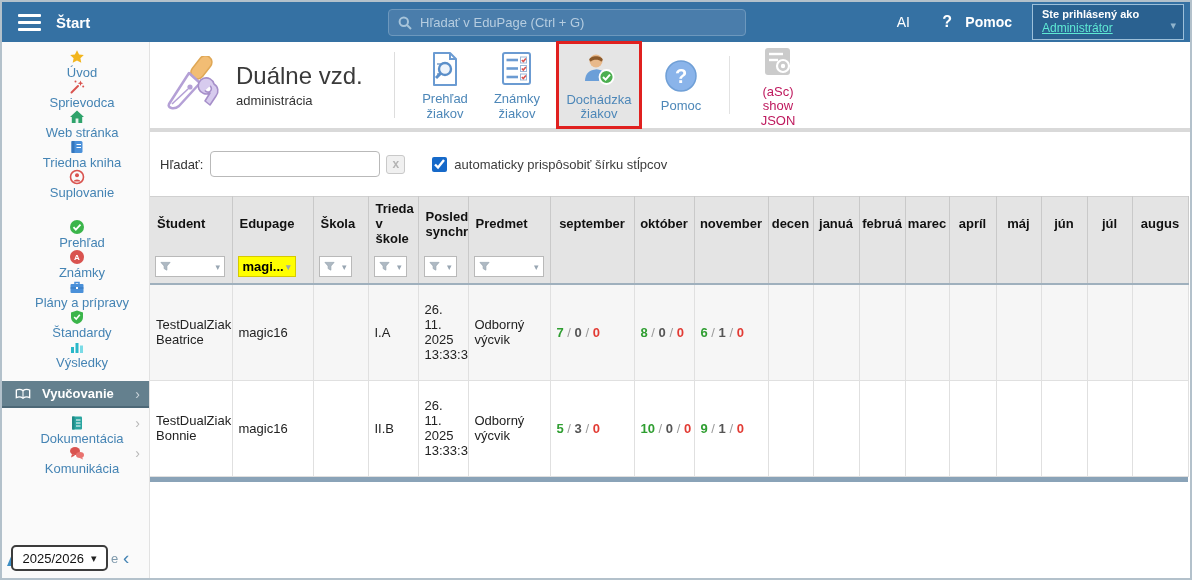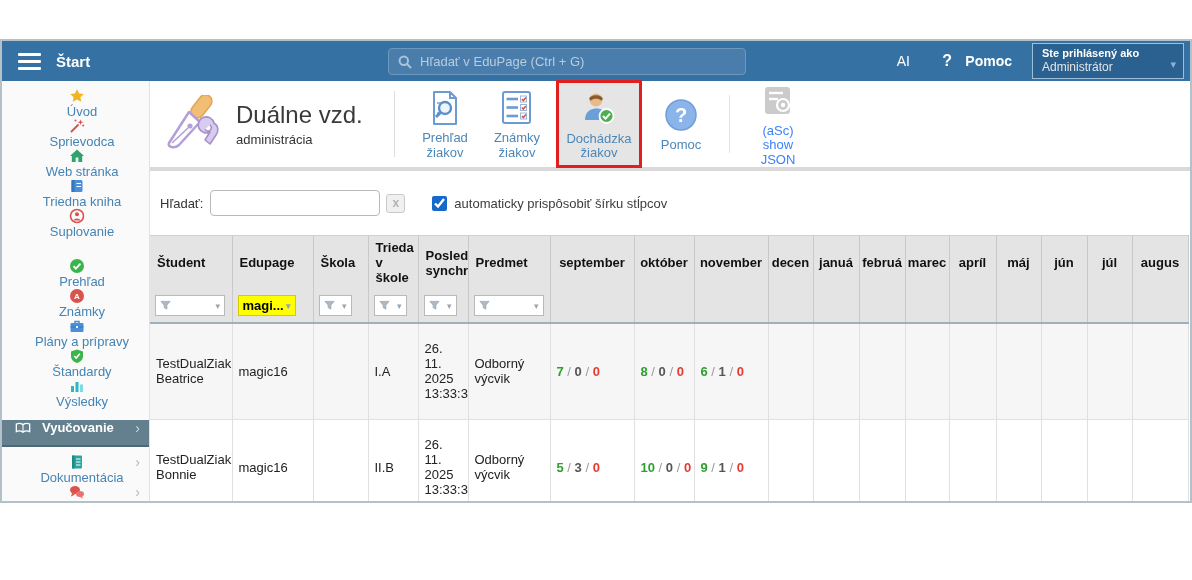--- a/index.html
+++ b/index.html
@@ -1,50 +1,50 @@
 <!DOCTYPE html>
 <html><head>
 <meta charset="utf-8">
 <style>
   * { box-sizing: border-box; margin: 0; padding: 0; }
   body { margin:0; font-family:"Liberation Sans", sans-serif; background:#fff; }
-  .frame { width:1192px; height:464px; border:2px solid #b3c1cb; position:relative; background:#fff; overflow:hidden;margin-top:39px; }
+  .frame { width:1192px; height:580px; border:2px solid #b3c1cb; position:relative; background:#fff; overflow:hidden; }
 
   
   .topbar { height:40px; background:#3571a3; position:relative; display:flex; align-items:center; color:#fff; }
   .burger { margin-left:16px; width:23px; cursor:pointer; display:flex; flex-direction:column; gap:4px; }
   .burger span { display:block; height:3px; background:#fff; border-radius:1px; }
   .start-label { margin-left:15px; font-size:15px; font-weight:bold; cursor:pointer; }
   .search-wrap { position:absolute; left:386px; top:7px; width:358px; height:27px; background:#4a7dab;
     border:1px solid #6d98bd; border-radius:4px; display:flex; align-items:center; padding:0 9px; }
   .search-wrap svg { flex:none; }
   .search-input { flex:1; margin-left:8px; background:transparent; border:none; outline:none; color:#ffffff; font-size:13px; }
   .search-input::placeholder { color:#b6cde0; }
   .top-ai { position:absolute; right:280px; font-weight:normal; font-size:14px; cursor:pointer; }
   .top-q { position:absolute; right:238px; font-weight:bold; font-size:16px; cursor:pointer; }
   .top-help { position:absolute; right:178px; font-weight:bold; font-size:14px; cursor:pointer; }
   .admin-box { position:absolute; right:6px; top:2px; width:152px; height:36px; background:#2a6190;
     border:1px solid #9dc0da; padding:3px 22px 3px 9px; cursor:pointer; }
   .admin-line1 { font-size:11px; font-weight:bold; color:#fff; }
-  .admin-line2 { font-size:12px; color:#e5e5e5; margin-top:1px; }
+  .admin-line2 { font-size:12px; color:#5eead4; margin-top:1px;text-decoration:underline; }
   .admin-caret { position:absolute; right:7px; bottom:7px; color:#8fb3cc; font-size:11px; }
 
   
   .main { display:flex; height:536px; }
   .sidebar { width:148px; flex:none; background:#fafafa; border-right:1px solid #e2e2e2; position:relative; font-size:13px; }
   .content { flex:1; background:#fff; position:relative; }
 
   
   .side-group { padding:7px 0 4px; }
   .side-group + .side-group { margin-top:9px; }
   .side-item { display:flex; align-items:center; height:30px; padding-left:13px; color:#4584b4; cursor:pointer;flex-direction:column; }
   .si-icon { width:16px; height:16px; margin-right:11px; flex:none; }
   .si-icon svg { width:16px; height:16px; display:block; }
   .active-item { margin-top:8px; height:27px; background:#64808e; border-bottom:2px solid #4e6king877; color:#fff;
-    font-weight:bold; display:flex; align-items:flex-start; padding-left:13px; position:relative; cursor:pointer;
+    font-weight:bold; display:flex; align-items:center; padding-left:13px; position:relative; cursor:pointer;
     border-bottom:2px solid #4d6877; }
   .active-item .si-chevron { color:#c9d4da; }
   .si-chevron { position:absolute; right:9px; font-size:14px; color:#b8b8b8; font-weight:normal; }
   .more-items { padding-top:7px; }
   .more-items .side-item { position:relative; }
   .side-bottom { position:absolute; bottom:7px; left:0; width:100%; height:27px; }
   .frag-icon { position:absolute; left:5px; bottom:5px; width:11px; height:13px; background:#3d8ec4;
     clip-path:polygon(0 100%, 50% 0, 100% 100%); }
   .year-select { position:absolute; left:9px; bottom:0; width:97px; height:26px; background:#fff;
     border:2px solid #3c3c3c; border-radius:5px; display:flex; align-items:center; justify-content:center;
@@ -59,21 +59,21 @@
   .title-block { margin-left:12px; min-width:140px; }
   .app-title { font-size:24px; color:#3a3a3a; }
   .app-subtitle { font-size:13px; color:#333; margin-top:3px; }
   .header-divider { width:1px; height:66px; background:#ddd; margin:0 14px 0 18px; flex:none; }
   .tb-btn { width:66px; display:flex; flex-direction:column; align-items:center; margin:0 3px; cursor:pointer; }
   .tb-icon { width:40px; height:40px; }
   .tb-icon svg { width:40px; height:40px; display:block; }
   .tb-label { margin-top:3px; font-size:13px; color:#4d87b8; text-align:center; line-height:1.1; }
   .tb-btn.active { border:3px solid #e0201f; background:#e5e5e5; padding:6px 2px 5px; width:86px; }
   .tb-btn.disabled { cursor:default; }
-  .tb-btn.disabled .tb-label { color:#3b82f6; }
+  .tb-btn.disabled .tb-label { color:#be185d; }
   .tb-divider { width:1px; height:58px; background:#e2e2e2; margin:0 12px; flex:none; }
 
   
   .filterbar { height:64px; display:flex; align-items:center; padding-left:10px; }
   .fb-label { font-size:13px; color:#333; margin-right:7px; }
   .fb-input { width:170px; height:26px; border:1px solid #b9b9b9; border-radius:4px; padding:0 7px; font-size:13px; outline:none; }
   .clear-btn { width:19px; height:19px; margin-left:6px; background:#f0f0f0; border:1px solid #c9c9c9; border-radius:3px;
     color:#b3b3b3; font-weight:bold; font-size:12px; line-height:16px; text-align:center; cursor:pointer; }
   .autofit { margin-left:27px; display:flex; align-items:center; font-size:13px; color:#3c3c3c; }
   .autofit input { width:15px; height:15px; accent-color:#1669c9; margin-right:7px; cursor:pointer; }

